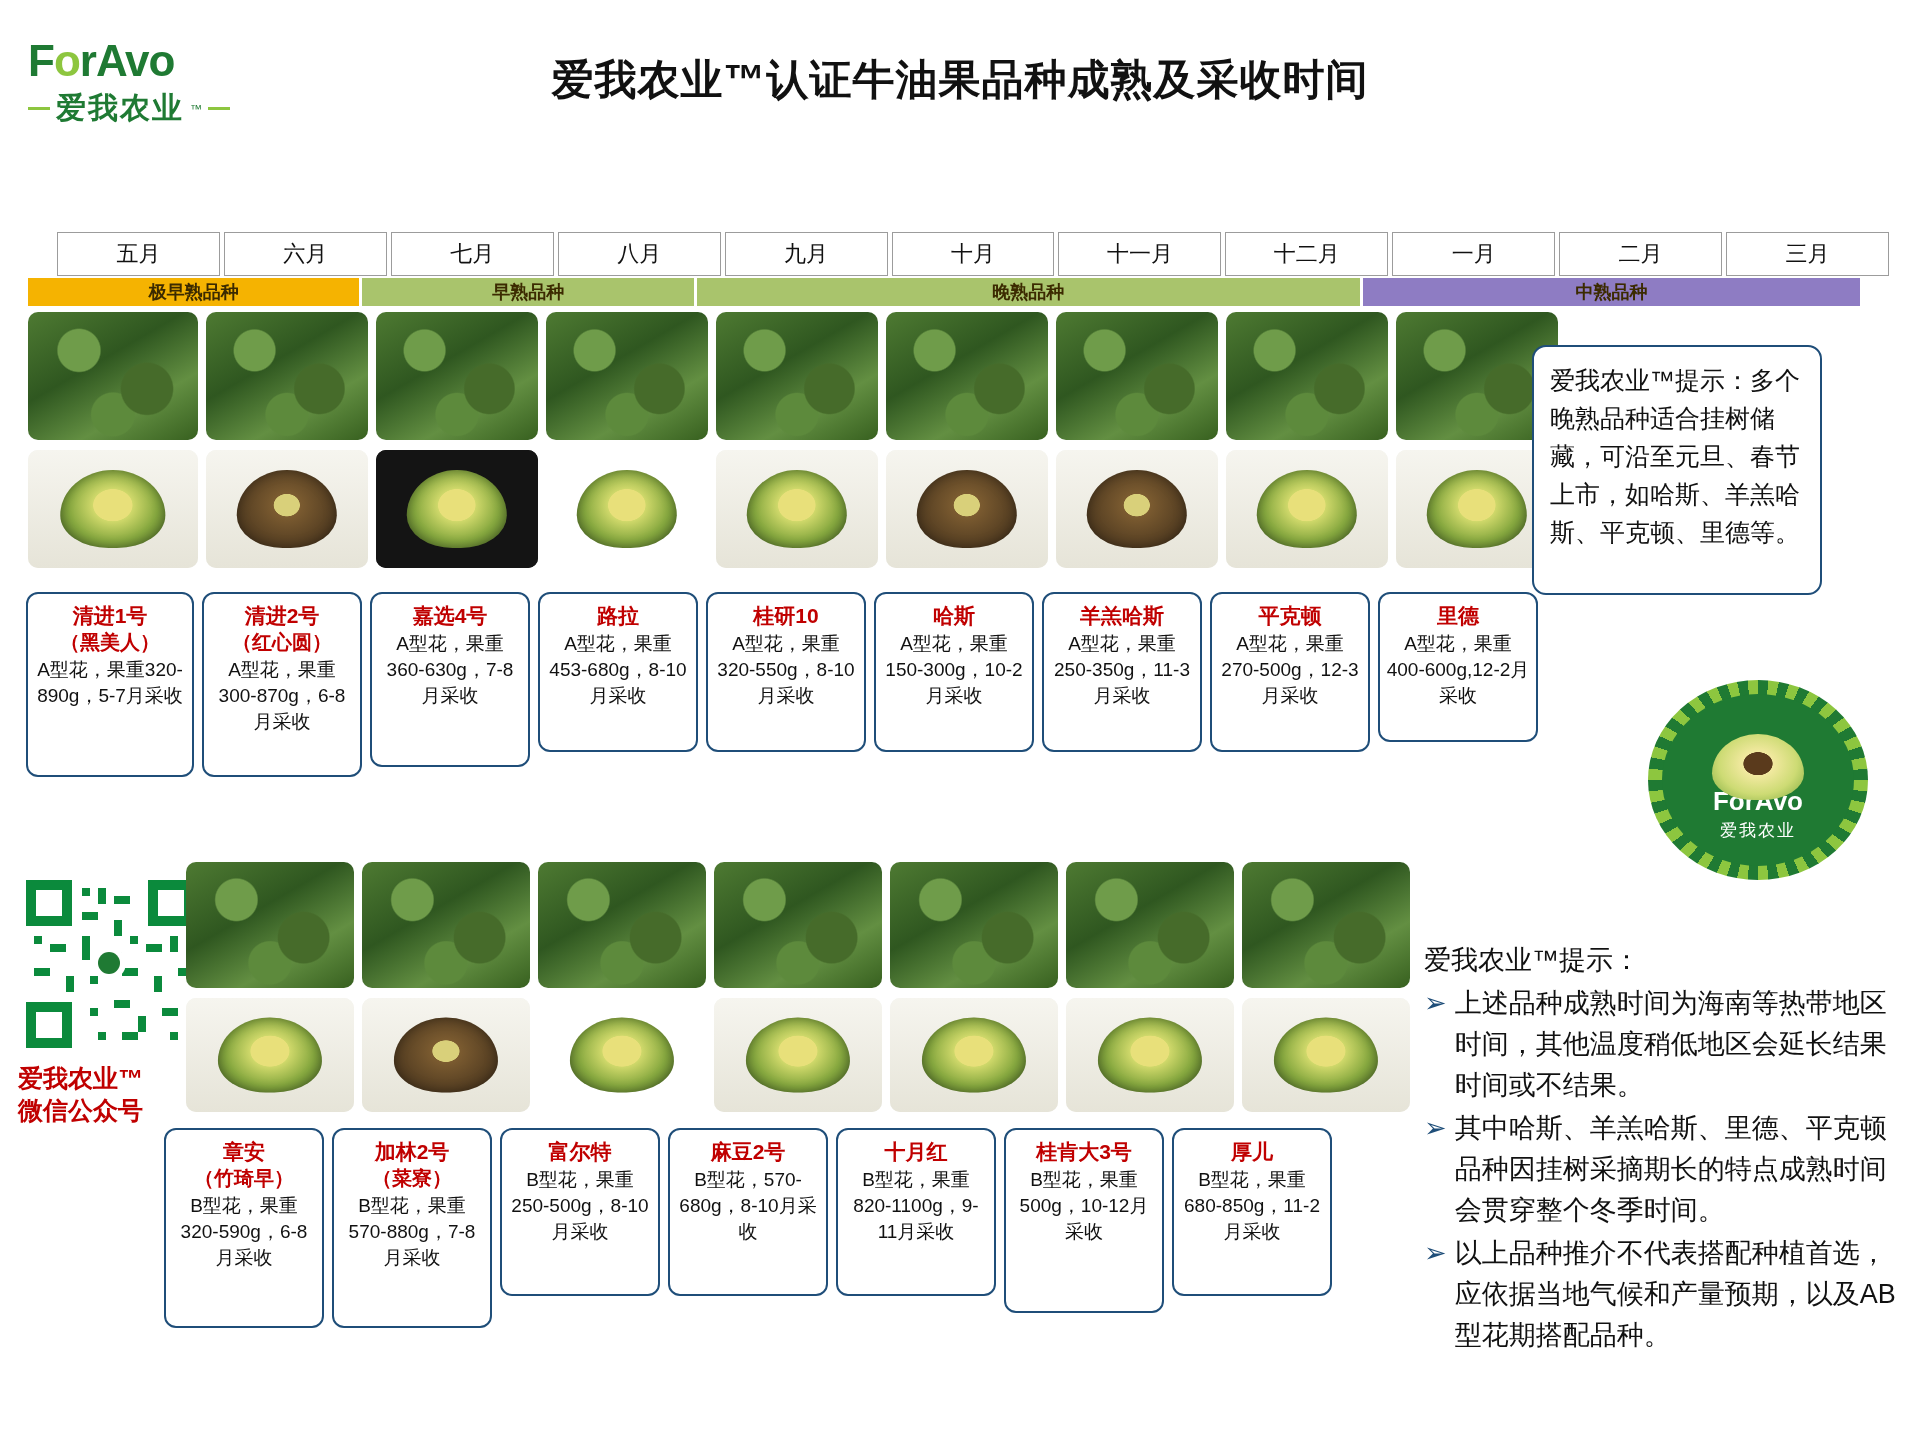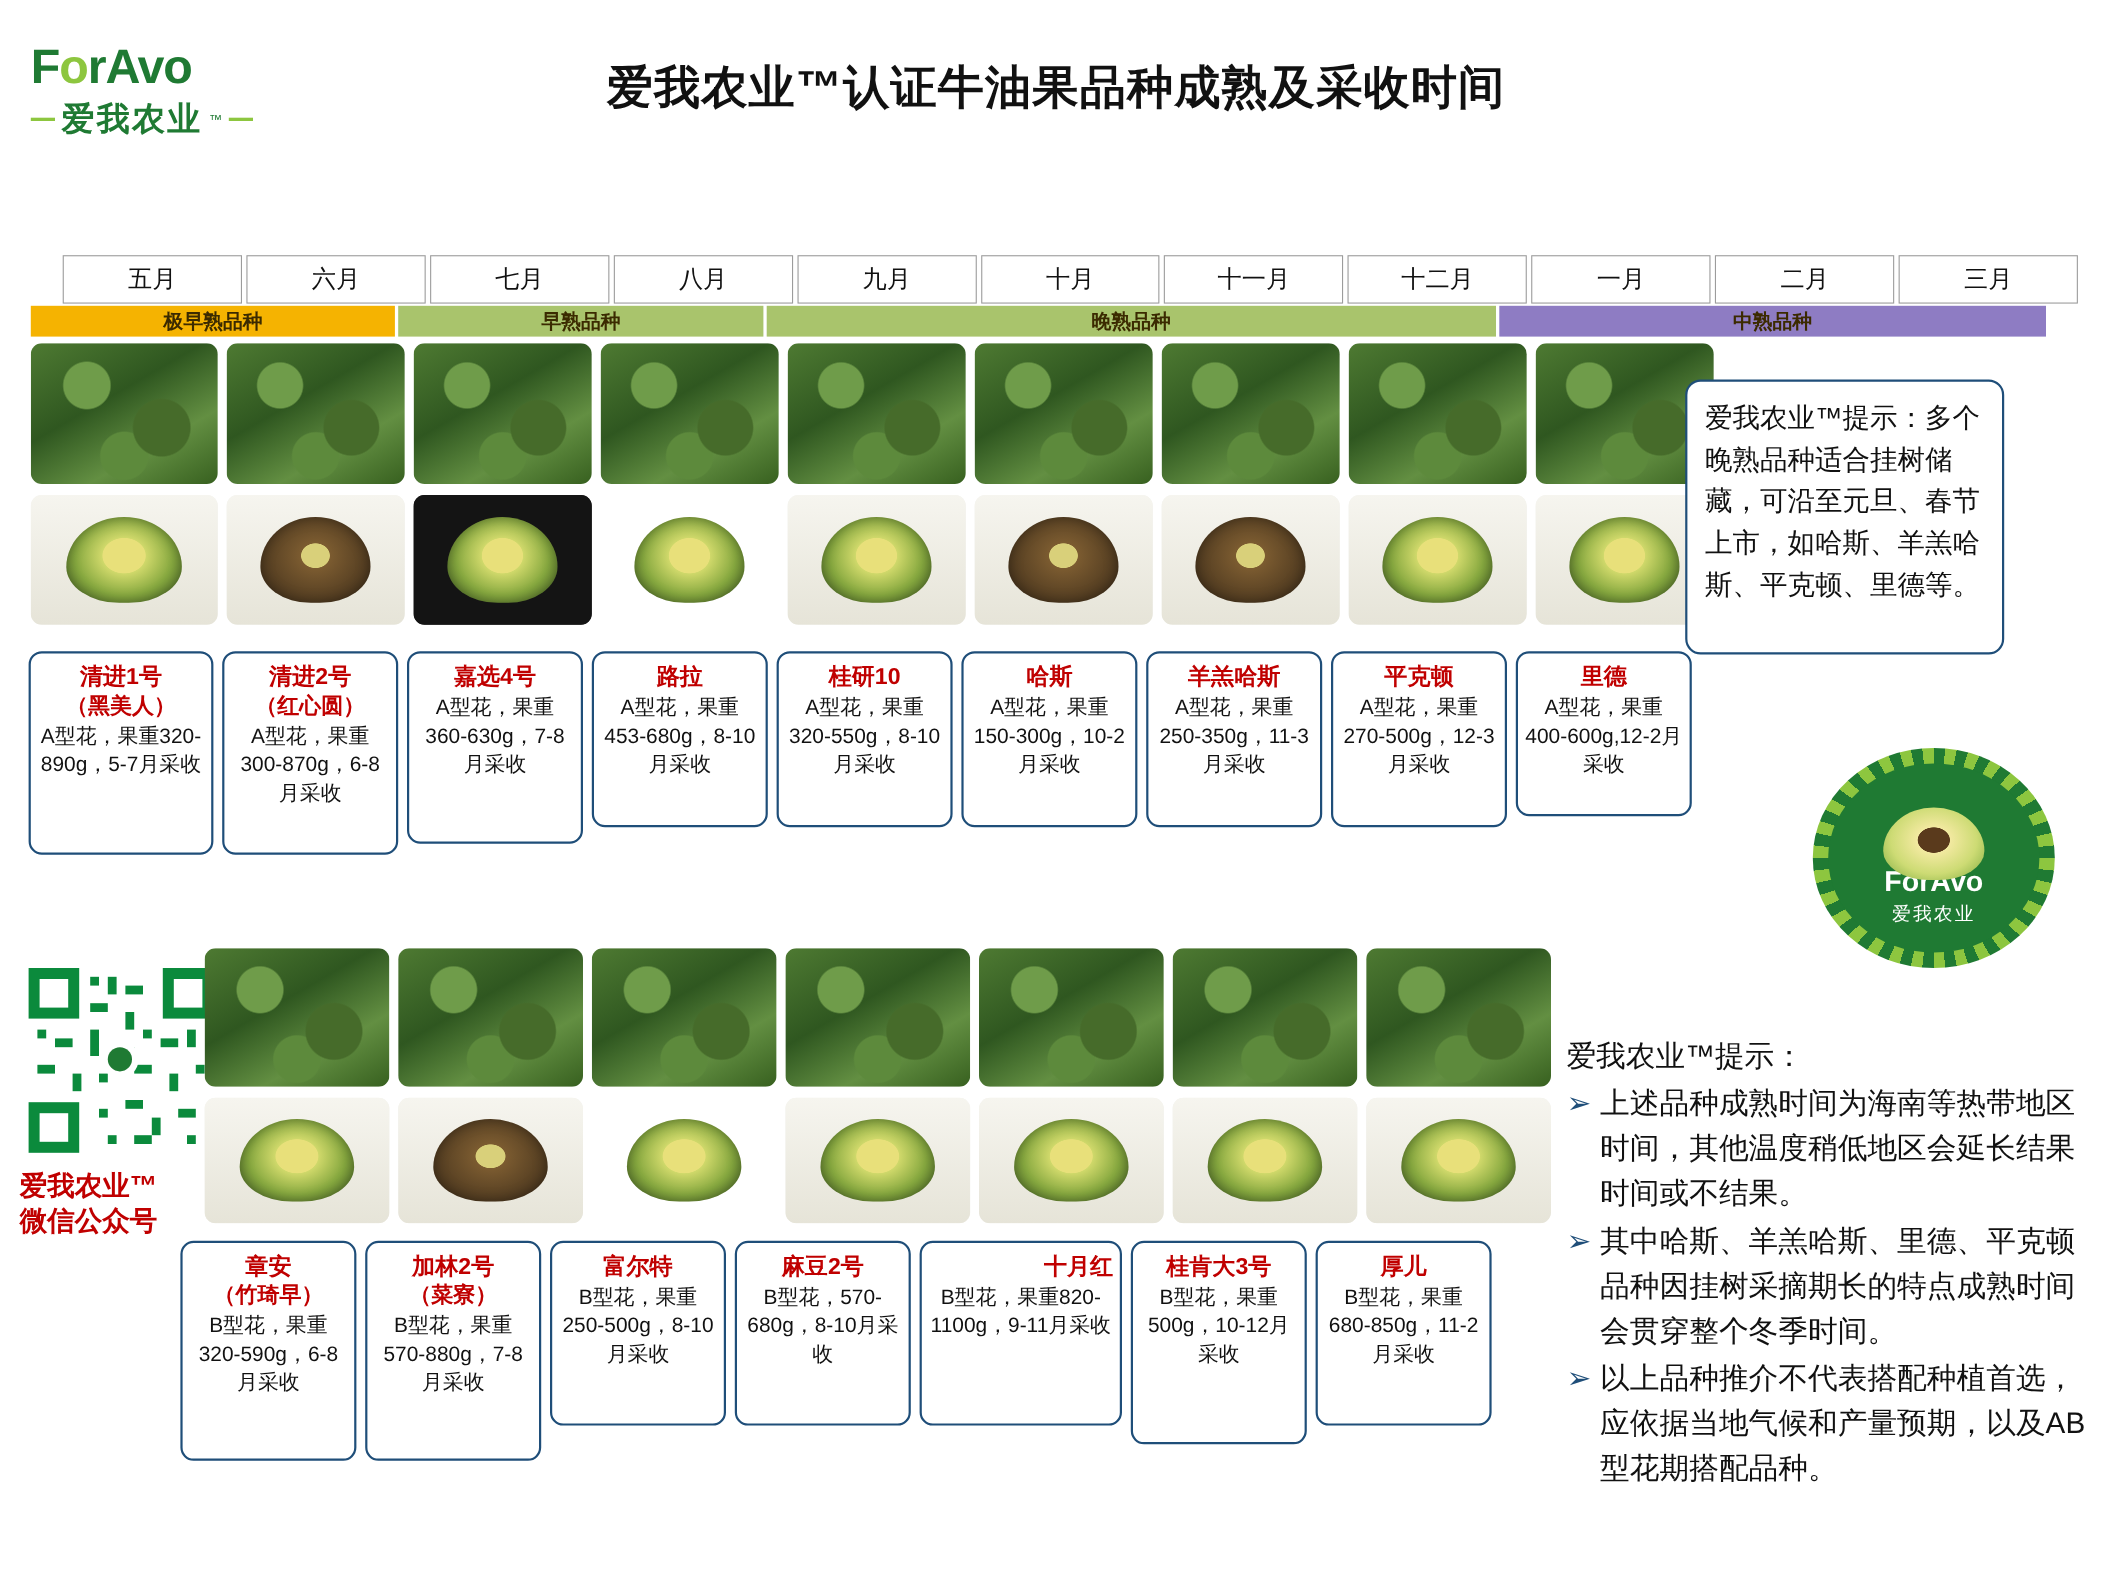--- a/index.html
+++ b/index.html
@@ -384,21 +384,21 @@
       <div class="desc">B型花，果重570-880g，7-8月采收</div>
     </div>
     <div class="card" style="width:160px;height:168px;">
       <div class="name">富尔特</div>
       <div class="desc">B型花，果重250-500g，8-10月采收</div>
     </div>
     <div class="card" style="width:160px;height:168px;">
       <div class="name">麻豆2号</div>
       <div class="desc">B型花，570-680g，8-10月采收</div>
     </div>
-    <div class="card" style="width:184px;height:168px;align-items:flex-end;">
+    <div class="card" style="width:160px;height:168px;">
       <div class="name">十月红</div>
       <div class="desc">B型花，果重820-1100g，9-11月采收</div>
     </div>
     <div class="card" style="width:160px;height:185px;">
       <div class="name">桂肯大3号</div>
       <div class="desc">B型花，果重500g，10-12月采收</div>
     </div>
     <div class="card" style="width:160px;height:168px;">
       <div class="name">厚儿</div>
       <div class="desc">B型花，果重680-850g，11-2月采收</div>

